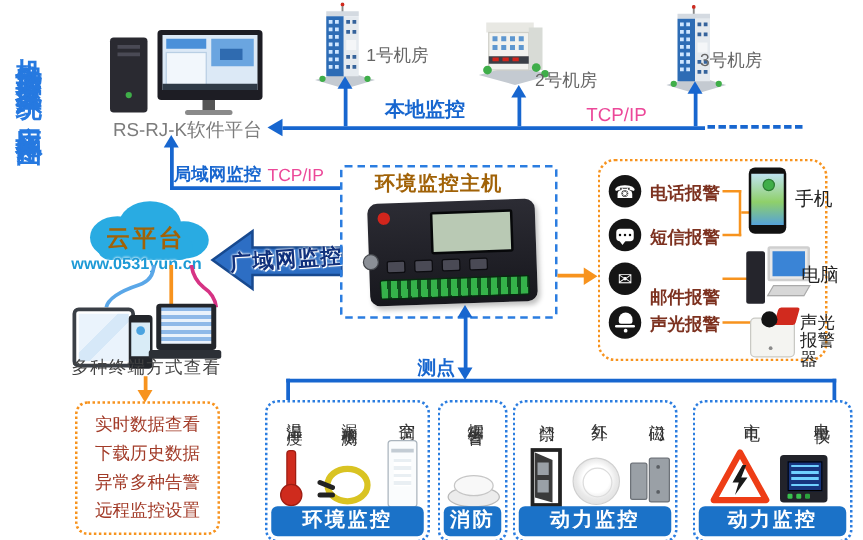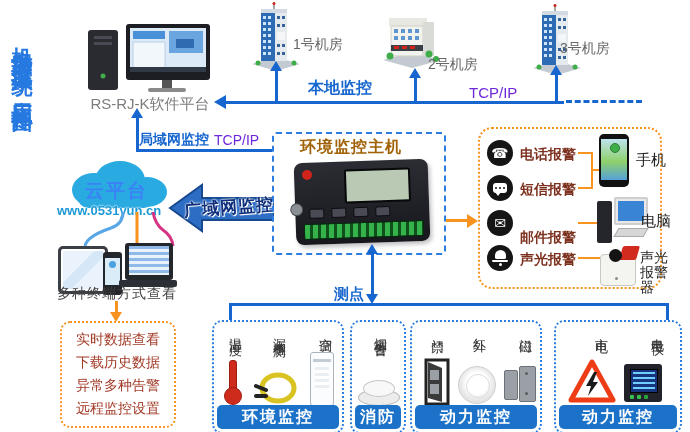--- a/index.html
+++ b/index.html
@@ -12,27 +12,27 @@
   .oline{position:absolute;background:#f7931e;}
   .tri-up{position:absolute;width:0;height:0;border-left:6px solid transparent;border-right:6px solid transparent;border-bottom:10px solid #1766cf;}
   .tri-down{position:absolute;width:0;height:0;border-left:6px solid transparent;border-right:6px solid transparent;border-top:10px solid #1766cf;}
   .tri-left{position:absolute;width:0;height:0;border-top:7px solid transparent;border-bottom:7px solid transparent;border-right:12px solid #1766cf;}
   .otri-right{position:absolute;width:0;height:0;border-top:7px solid transparent;border-bottom:7px solid transparent;border-left:11px solid #f7931e;}
   .otri-down{position:absolute;width:0;height:0;border-left:6px solid transparent;border-right:6px solid transparent;border-top:10px solid #f7931e;}
   
   .vtitle{position:absolute;left:8px;top:30px;height:400px;writing-mode:vertical-rl;text-orientation:upright;
           font-size:21px;font-weight:bold;color:#2679e0;letter-spacing:3px;line-height:28px;}
   .net-label{position:absolute;color:#1766cf;font-weight:bold;font-size:15px;white-space:nowrap;}
-  .net-plain{position:absolute;color:#6d28d9;font-size:14px;white-space:nowrap;}
+  .net-plain{position:absolute;color:#ec4899;font-size:14px;white-space:nowrap;}
   .gray-label{position:absolute;color:#7c7c7c;font-size:14px;white-space:nowrap;}
   .blg-label{position:absolute;color:#666;font-size:14px;white-space:nowrap;}
   .host-title{position:absolute;color:#a16207;font-size:16px;font-weight:bold;white-space:nowrap;letter-spacing:1px;}
   .wan-text{position:absolute;color:#10307c;font-size:17px;font-weight:bold;white-space:nowrap;
             transform:rotate(-4deg);text-shadow:0 0 2px #fff,0 0 2px #fff,1px 1px 0 #fff;letter-spacing:1px;}
-  .cloud-name{position:absolute;color:#3b82f6;font-size:19px;font-weight:bold;letter-spacing:2px;white-space:nowrap;}
+  .cloud-name{position:absolute;color:#a16207;font-size:19px;font-weight:bold;letter-spacing:2px;white-space:nowrap;}
   .cloud-url{position:absolute;color:#1d9ad6;font-size:13px;font-weight:bold;white-space:nowrap;
              text-shadow:0 0 2px #fff,0 0 2px #fff;}
   .caption{position:absolute;color:#444;font-size:14px;white-space:nowrap;letter-spacing:1px;}
   
   .feat-box{position:absolute;left:60px;top:321px;width:112px;height:103px;border:2px dotted #f7931e;border-radius:10px;
             display:flex;flex-direction:column;justify-content:center;gap:5px;}
   .feat-box div{color:#a23b28;font-size:14px;text-align:center;white-space:nowrap;}
   
   .host-box{position:absolute;left:272px;top:132px;width:170px;height:119px;border:2px dashed #2b7de0;border-radius:4px;}
   .alarm-box{position:absolute;left:478px;top:127px;width:180px;height:158px;border:2px dotted #f7931e;border-radius:14px;}

